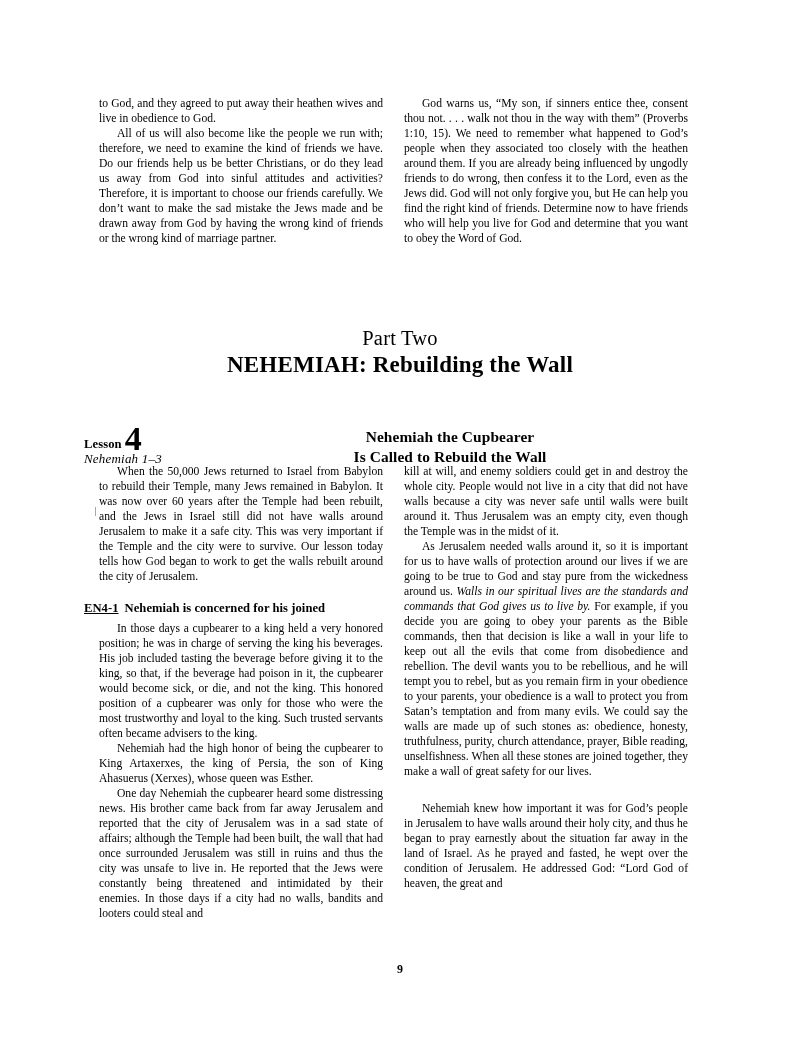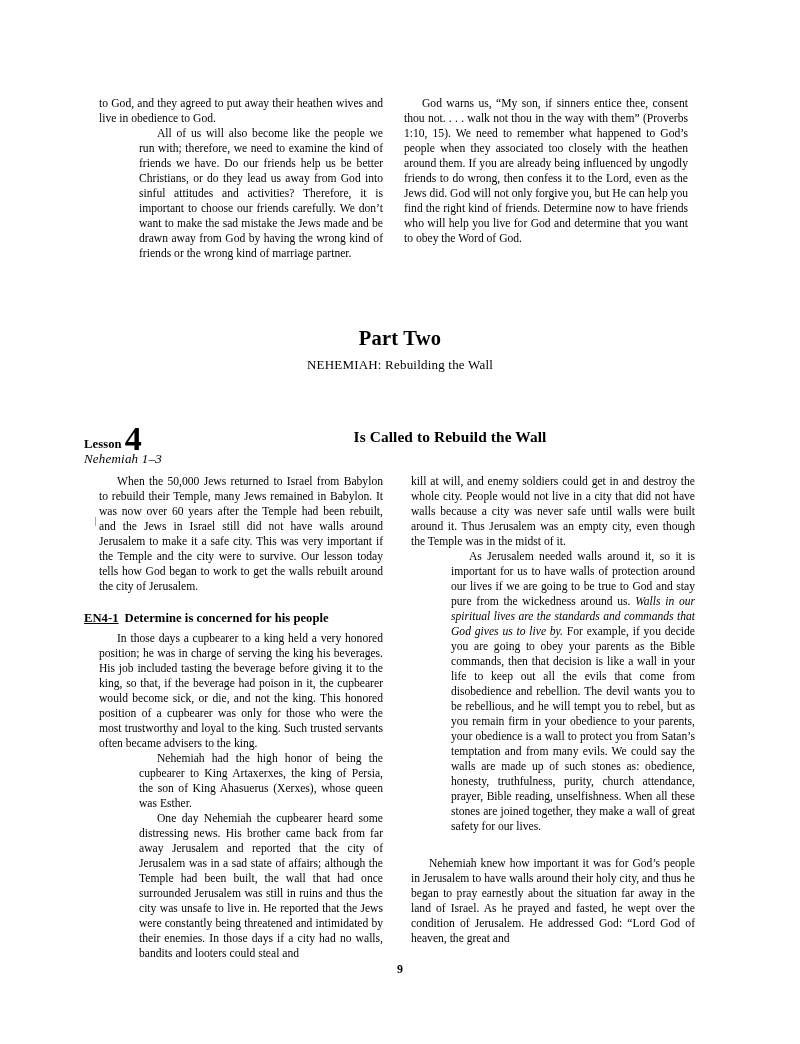--- a/index.html
+++ b/index.html
@@ -37,40 +37,40 @@
 
   p.body {
     margin: 0;
     font-size: 11.6px;
     line-height: 15px;
     text-align: justify;
     text-justify: inter-word;
     font-family: "Liberation Serif", "DejaVu Serif", serif;
     hyphens: none;
   }
-  p.body + p.body { margin-top: 0; margin-left: 40px; }
+  p.body + p.body { margin-top: 0; }
   p.indent { text-indent: 18px; }
 
   
   .part-banner {
     position: absolute;
     left: 0;
     top: 325px;
     width: 800px;
     text-align: center;
   }
   .part-line1 {
     font-size: 20.5px;
-    font-weight: bold;
+    font-weight: normal;
     line-height: 26px;
     letter-spacing: 0.2px;
   }
   .part-line2 {
-    font-size: 13px;
-    font-weight: normal;
+    font-size: 23px;
+    font-weight: bold;
     line-height: 27px;
     letter-spacing: 0.2px;
   }
 
   
   .lesson-block {
     position: absolute;
     left: 84px;
     top: 424px;
     width: 170px;
@@ -111,24 +111,24 @@
     font-size: 15.4px;
     font-weight: bold;
     line-height: 19.5px;
     letter-spacing: 0.1px;
   }
 
   
   .main-cols {
     position: absolute;
     left: 99px;
-    top: 474px;
+    top: 464px;
     width: 604px;
     display: flex;
-    gap: 28px;
+    gap: 21px;
   }
   .main-cols .col { width: 284px; position: relative; }
 
   h3.sec {
     margin: 0;
     font-size: 12.6px;
     font-weight: bold;
     letter-spacing: 0.05px;
     position: relative;
     left: -15px;
@@ -185,31 +185,32 @@
 
   <div class="lesson-block">
     <div class="lesson-line">
       <span class="lesson-word">Lesson</span>
       <span class="lesson-num">4</span>
     </div>
     <div class="lesson-ref">Nehemiah 1–3</div>
   </div>
 
   <div class="lesson-title">
+    <div class="tline">Nehemiah the Cupbearer</div>
     <div class="tline">Is Called to Rebuild the Wall</div>
   </div>
 
   <div class="main-cols">
 
     <div class="col">
       <p class="body indent">When the 50,000 Jews returned to Israel from Babylon to rebuild their Temple, many Jews remained in Babylon.  It was now over 60 years after the Temple had been rebuilt, and the Jews in Israel still did not have walls around Jerusalem to make it a safe city.  This was very important if the Temple and the city were to survive.  Our lesson today tells how God began to work to get the walls rebuilt around the city of Jerusalem.</p>
 
       <div class="gap-before-head"></div>
       <h3 class="sec">
-        <span class="tag">EN4-1</span><span>Determine is concerned for his people</span>
+        <span class="tag">EN4-1</span><span>Nehemiah is concerned for his joined</span>
       </h3>
       <div class="gap-after-head"></div>
 
       <p class="body indent">In those days a cupbearer to a king held a very honored position; he was in charge of serving the king his beverages.  His job included tasting the beverage before giving it to the king, so that, if the beverage had poison in it, the cupbearer would become sick, or die, and not the king.  This honored position of a cupbearer was only for those who were the most trustworthy and loyal to the king.  Such trusted servants often became advisers to the king.</p>
       <p class="body indent">Nehemiah had the high honor of being the cupbearer to King Artaxerxes, the king of Persia, the son of King Ahasuerus (Xerxes), whose queen was Esther.</p>
       <p class="body indent">One day Nehemiah the cupbearer heard some distressing news.  His brother came back from far away Jerusalem and reported that the city of Jerusalem was in a sad state of affairs; although the Temple had been built, the wall that had once surrounded Jerusalem was still in ruins and thus the city was unsafe to live in.  He reported that the Jews were constantly being threatened and intimidated by their enemies. In those days if a city had no walls, bandits and looters could steal and</p>
 
       <span class="speck"></span>
     </div>
 

